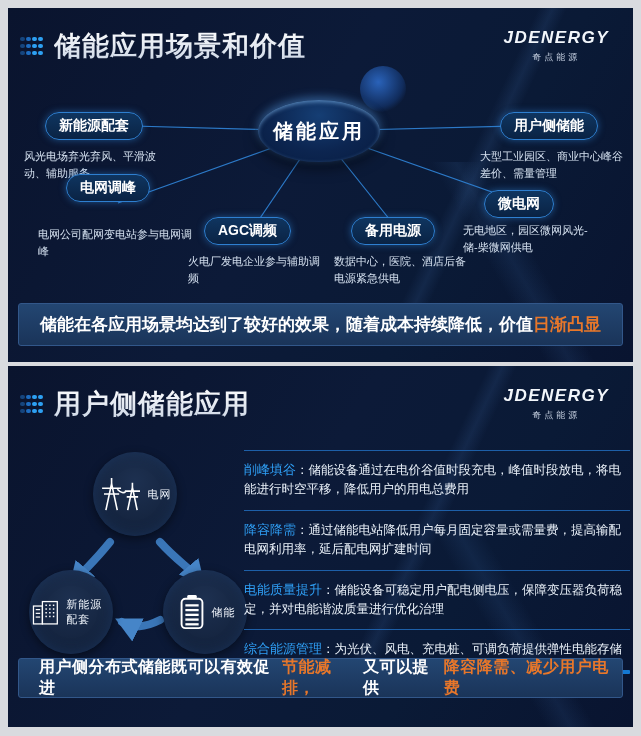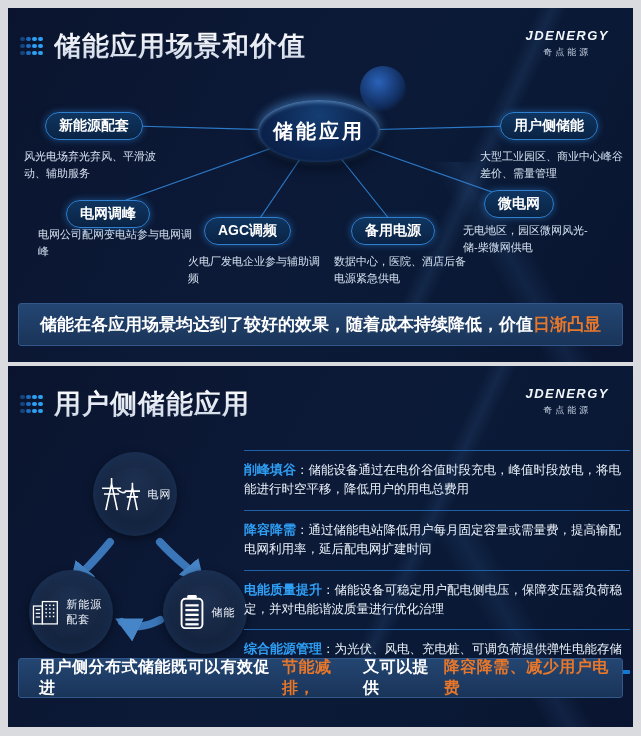--- a/index.html
+++ b/index.html
@@ -29,21 +29,21 @@
   .hdr{position:absolute;left:12px;top:20px;display:flex;align-items:center;gap:10px;z-index:5;}
   .dots{display:grid;grid-template-columns:repeat(4,6px);grid-auto-rows:7px;align-items:center;}
   .dots i{width:4.5px;height:4.5px;border-radius:50%;display:block;}
   .dots i.d1{background:#16457e;}
   .dots i.d2{background:#1d6cc0;}
   .dots i.d3{background:#2da0f2;}
   .title{font-size:27px;font-weight:bold;letter-spacing:1px;
     background:linear-gradient(180deg,#ffffff,#c9d4e4);
     -webkit-background-clip:text;background-clip:text;color:transparent;}
   .logo{position:absolute;right:24px;top:20px;text-align:center;z-index:5;}
-  .logo .nm{font-size:13px;font-weight:bold;letter-spacing:1.5px;color:#f2f6fb;font-style:italic;}
+  .logo .nm{font-size:17px;font-weight:bold;letter-spacing:1.5px;color:#f2f6fb;font-style:italic;}
   .logo .sub{font-size:9px;letter-spacing:3px;color:#c6d1e2;margin-top:3px;}
   
   .conn{position:absolute;inset:0;z-index:1;}
   .oval{position:absolute;left:250px;top:92px;width:122px;height:62px;border-radius:50%;z-index:3;
     background:radial-gradient(ellipse at 50% 25%,#153e74 0%,#0c2550 55%,#081c40 100%);
     box-shadow:0 -3px 10px rgba(90,170,255,.45), inset 0 2px 4px rgba(140,200,255,.55), 0 6px 14px rgba(0,0,0,.5);
     display:flex;align-items:center;justify-content:center;
     font-size:20px;font-weight:bold;letter-spacing:3px;color:#fff;}
   .pill{position:absolute;height:26px;z-index:3;border-radius:14px;
     border:1px solid #2e7fd0;background:linear-gradient(180deg,#0f3560,#0a2344);
@@ -63,21 +63,21 @@
   .circle{position:absolute;width:84px;height:84px;border-radius:50%;z-index:3;
     background:radial-gradient(circle at 50% 35%,#1d3050,#13223c 75%);
     box-shadow:0 3px 10px rgba(0,0,0,.45), inset 0 0 14px rgba(40,80,140,.35);
     display:flex;flex-direction:row;align-items:center;justify-content:center;gap:3px;}
   .circle .lbl{font-size:11px;color:#eef3fa;letter-spacing:1px;}
   .circle svg{display:block;}
   .arrows{position:absolute;inset:0;z-index:2;}
   
   .panel{position:absolute;left:236px;top:84px;width:386px;z-index:3;}
   .pt{border-top:1px solid #1d5fa8;padding:9px 0 10px 0;font-size:12.5px;line-height:1.55;color:#eaf1f9;}
-  .pt .pt-title{color:#2f9ff5;font-weight:bold;font-size:13px;}
+  .pt .pt-title{color:#2f9ff5;font-weight:normal;font-size:13px;}
   .panel-bar{height:4px;background:#1478d2;border-radius:1px;}
 </style>
 </head>
 <body>
 
 <section class="slide slide1">
   <div class="streak a"></div>
   <div class="streak b"></div>
   <div class="glow-dot"></div>
 
@@ -112,21 +112,21 @@
       <line x1="311" y1="123" x2="515" y2="195"></line>
       <line x1="311" y1="123" x2="545" y2="117"></line>
     </g>
   </svg>
 
   <div class="oval">储能应用</div>
 
   <div class="pill" style="left:37px;top:104px">新能源配套</div>
   <div class="desc" style="left:16px;top:140px;width:148px">风光电场弃光弃风、平滑波动、辅助服务</div>
 
-  <div class="pill" style="left:58px;top:192px">电网调峰</div>
+  <div class="pill" style="left:58px;top:166px">电网调峰</div>
   <div class="desc" style="left:30px;top:218px;width:156px">电网公司配网变电站参与电网调峰</div>
 
   <div class="pill" style="left:196px;top:209px">AGC调频</div>
   <div class="desc" style="left:180px;top:245px;width:132px">火电厂发电企业参与辅助调频</div>
 
   <div class="pill" style="left:343px;top:209px">备用电源</div>
   <div class="desc" style="left:326px;top:245px;width:132px">数据中心，医院、酒店后备电源紧急供电</div>
 
   <div class="pill" style="left:476px;top:182px">微电网</div>
   <div class="desc" style="left:455px;top:214px;width:132px">无电地区，园区微网风光-储-柴微网供电</div>

